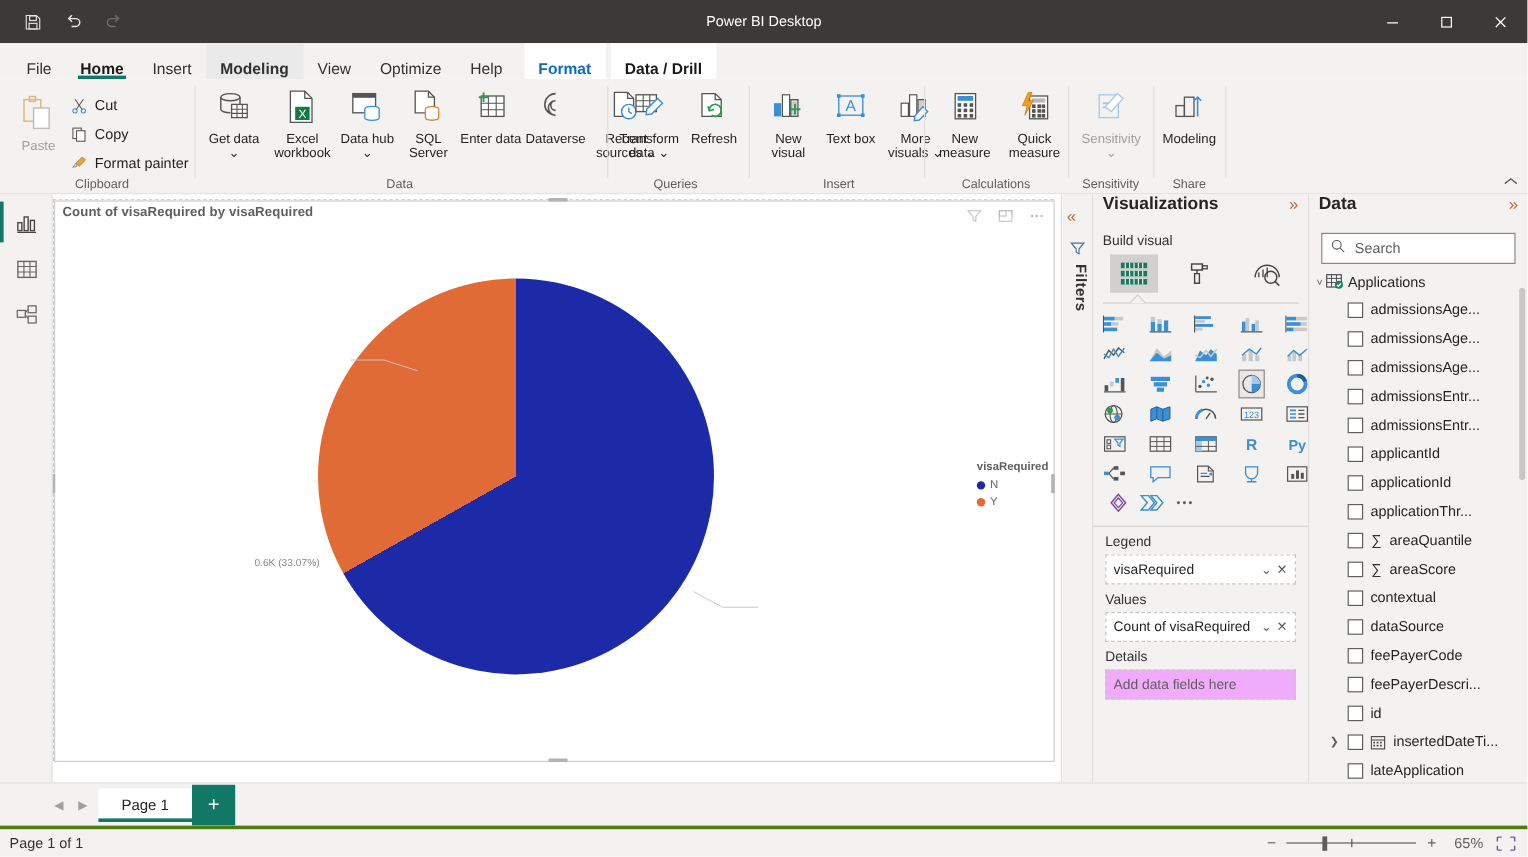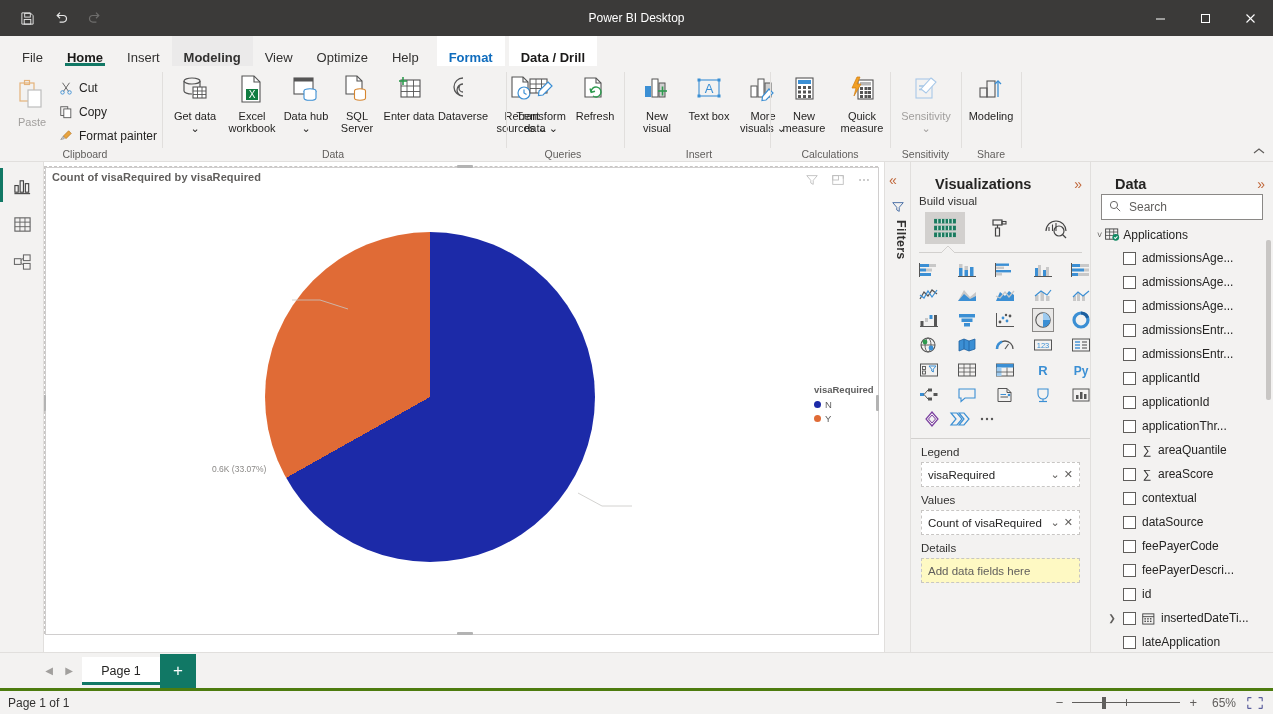--- a/index.html
+++ b/index.html
@@ -145,22 +145,22 @@
   .filters-vert {
     position: absolute; top: 58px; left: 3px; width: 20px;
     writing-mode: vertical-rl; font-size: 12.5px; font-weight: bold; color: #323130;
     letter-spacing: .3px;
   }
   .vizpane {
     position: absolute; top: 162px; left: 910px; width: 180px; height: 490px;
     background: #f3f2f1; border-left: 1px solid #e1dfdd; overflow: hidden;
   }
   .pane-head {
-    position: relative; height: 30px; display: flex; align-items: flex-end;
-    padding: 0 8px; font-size: 14.5px; font-weight: bold; color: #252423; margin-left: 16px;
+    position: relative; height: 30px; display: flex; align-items: flex-start;
+    padding: 0 8px; font-size: 14.5px; font-weight: bold; color: #252423;
   }
   .pane-head .expand { position: absolute; right: 8px; font-size: 14px; color: #c0673a; font-weight: normal; }
   .build-visual { font-size: 11.5px; color: #323130; padding: 3px 8px 5px 8px; }
   .viz-tabs { display: flex; justify-content: space-around; padding: 0 6px; position: relative; }
   .viz-tab {
     width: 40px; height: 32px; display: flex; align-items: center; justify-content: center;
   }
   .viz-tab.sel { background: #d2d0ce; }
   .viz-tabs-underline {
     position: relative; height: 9px; border-bottom: 1px solid #d2d0ce; margin: 0 8px;
@@ -183,21 +183,21 @@
   .well-sep { height: 1px; background: #d2d0ce; margin: 4px 0 0 0; }
   .well-label { font-size: 11.5px; color: #323130; padding: 7px 10px 4px 10px; }
   .well-box {
     margin: 0 10px; height: 25px; background: #ffffff;
     border: 1px dashed #c8c6c4;
     display: flex; align-items: center; padding: 0 6px;
     font-size: 11.5px; color: #252423;
   }
   .well-box .wtext { flex: 1; overflow: hidden; white-space: nowrap; }
   .well-box .wic { color: #605e5c; font-size: 11px; margin-left: 4px; }
-  .well-box.empty { color: #605e5c; background: #fef9c3; }
+  .well-box.empty { color: #605e5c; background: #f0abfc; }
 
   
   .datapane {
     position: absolute; top: 162px; left: 1090px; width: 183px; height: 490px;
     background: #f3f2f1; border-left: 1px solid #e1dfdd; overflow: hidden;
   }
   .search-box {
     margin: 2px 10px 0 10px; height: 26px; background: #ffffff;
     border: 1px solid #8a8886; display: flex; align-items: center; gap: 6px;
     padding: 0 7px;

